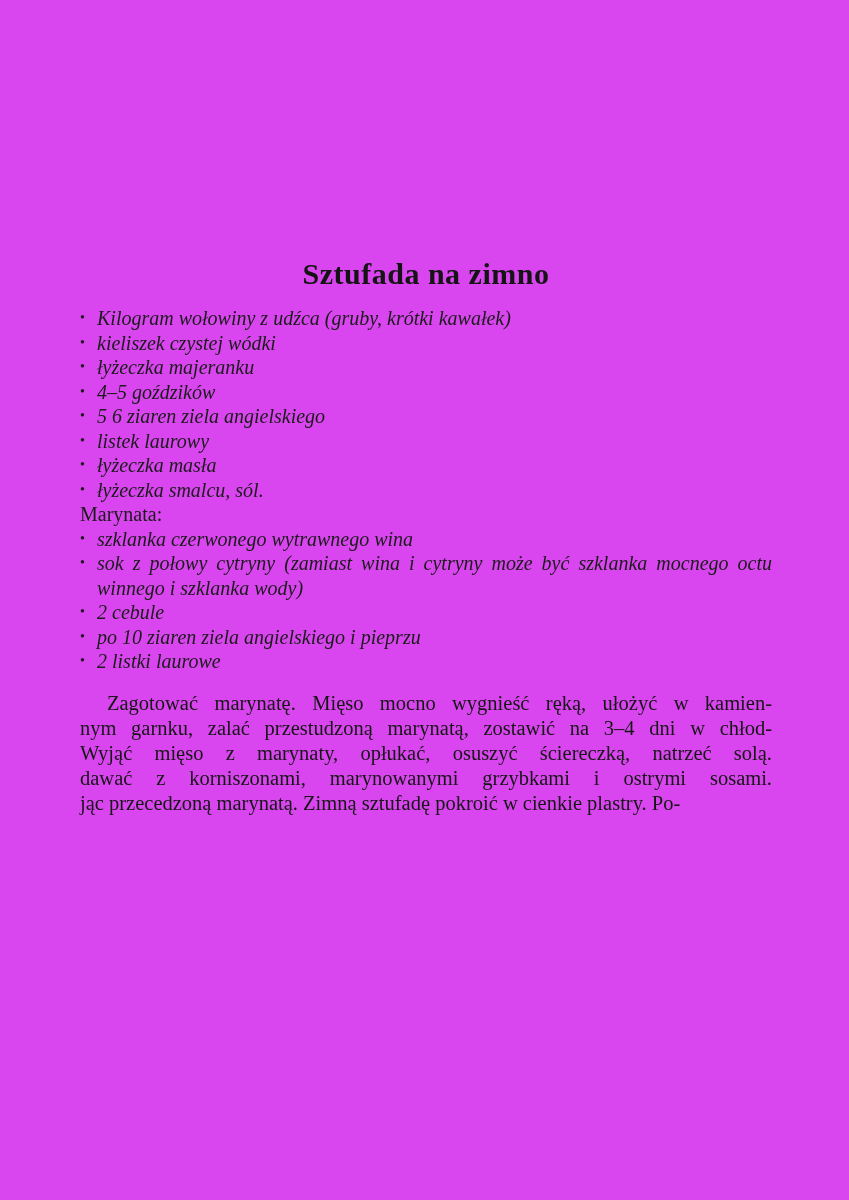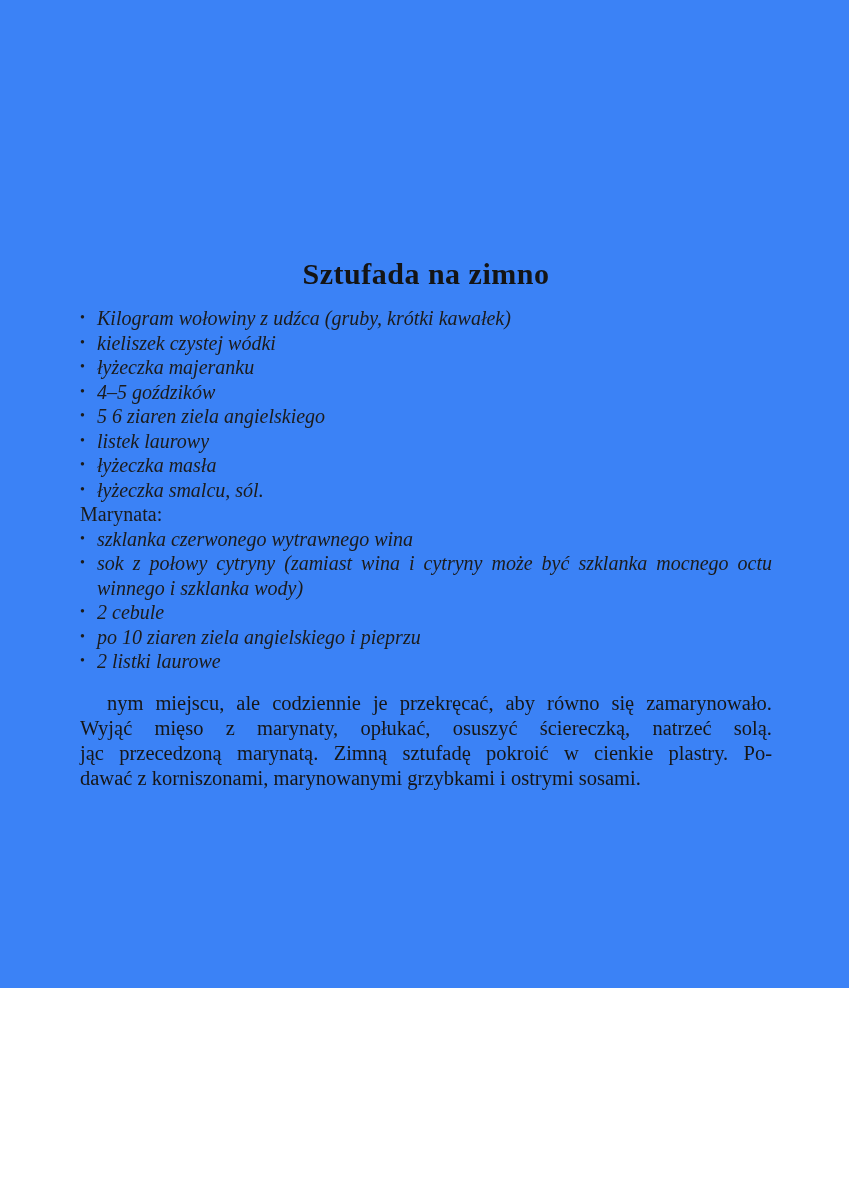--- a/index.html
+++ b/index.html
@@ -3,22 +3,22 @@
 <meta charset="utf-8">
 <style>
   html, body {
     margin: 0;
     padding: 0;
     background: #ffffff;
   }
   .page {
     position: relative;
     width: 849px;
-    height: 988px;
-    background: #3b82f6;
+    height: 1200px;
+    background: #d946ef;
     overflow: hidden;
     font-family: "Liberation Serif", serif;
     color: #1b1b1b;
   }
   .content {
     position: absolute;
     left: 80px;
     top: 256px;
     width: 692px;
   }
@@ -170,29 +170,30 @@
         </li>
 
         <li class="ing-row">
           <span class="bullet">•</span>
           <span class="li-text">2 listki laurowe</span>
         </li>
       </ul>
 
     <div class="instructions">
 
+        <div class="para-line">Zagotować marynatę. Mięso mocno wygnieść ręką, ułożyć w kamien-</div>
 
+        <div class="para-line">nym garnku, zalać przestudzoną marynatą, zostawić na 3–4 dni w chłod-</div>
 
-        <div class="para-line">nym miejscu, ale codziennie je przekręcać, aby równo się zamarynowało.</div>
 
         <div class="para-line">Wyjąć mięso z marynaty, opłukać, osuszyć ściereczką, natrzeć solą.</div>
 
 
 
 
+        <div class="para-line">dawać z korniszonami, marynowanymi grzybkami i ostrymi sosami.</div>
+
         <div class="para-line">jąc przecedzoną marynatą. Zimną sztufadę pokroić w cienkie plastry. Po-</div>
-
-        <div class="para-line">dawać z korniszonami, marynowanymi grzybkami i ostrymi sosami.</div>
       </div>
 
   </div>
 
 </div>
 
 </body></html>

